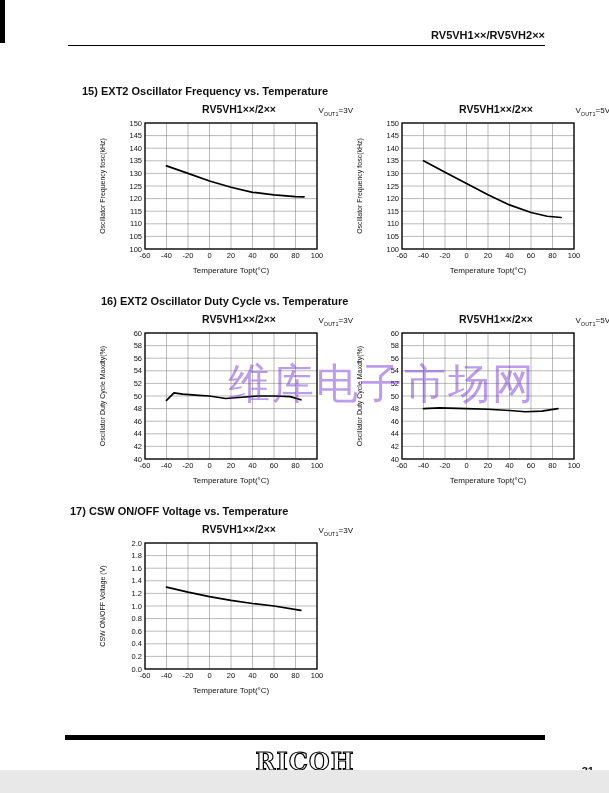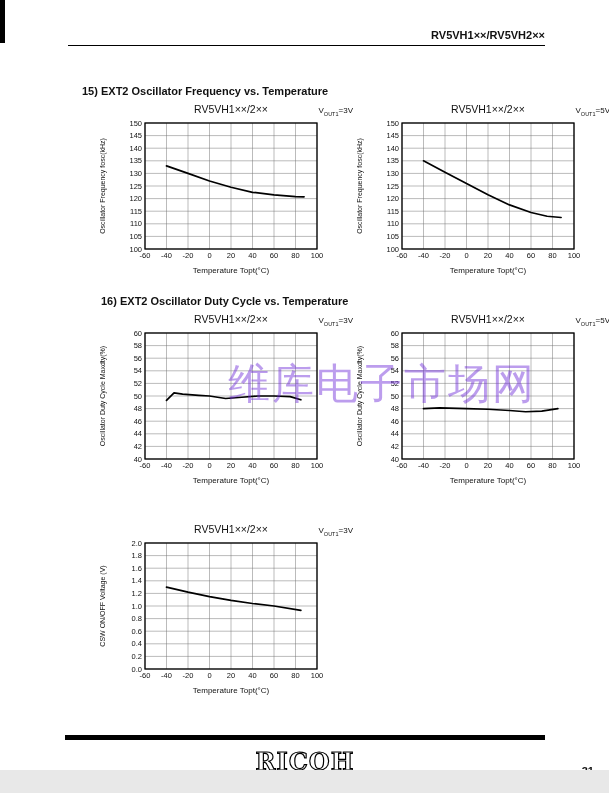--- a/index.html
+++ b/index.html
@@ -12,21 +12,21 @@
   .s15{left:70px;top:85px;margin-left:12px;}
   .s16{left:70px;top:295px;margin-left:31px;}
   .s17{left:70px;top:505px;}
   .chart{position:absolute;width:260px;}
   .c0{left:93px;top:103px;}
   .c1{left:350px;top:103px;}
   .c2{left:93px;top:313px;}
   .c3{left:350px;top:313px;}
   .c4{left:93px;top:523px;}
   .chart-title-row{position:relative;width:250px;height:15px;}
-  .ct{position:absolute;left:138px;transform:translateX(-50%);font-size:10.5px;font-weight:normal;white-space:nowrap;}
+  .ct{position:absolute;left:146px;transform:translateX(-50%);font-size:10.5px;font-weight:bold;white-space:nowrap;}
   .cc{position:absolute;right:-10px;top:3px;font-size:8px;white-space:nowrap;}
   .cc sub{font-size:5.5px;}
   .plot svg{display:block;font-family:"Liberation Sans",sans-serif;}
   .footer-bar{position:absolute;left:65px;top:735px;width:480px;height:5px;background:#000;}
   .footer-logo{position:absolute;left:50%;top:748px;transform:translateX(-50%);text-decoration:underline;}
   .page-number{position:absolute;right:15px;top:765px;font-size:11px;font-weight:bold;margin-left:41px;}
   .watermark{position:absolute;left:228px;top:356px;font-size:42px;letter-spacing:2px;
              color:#6d28d9;opacity:0.45;font-family:"DejaVu Serif",serif;white-space:nowrap;
              pointer-events:none;}
 </style>
@@ -257,20 +257,21 @@
           <line x1="52" y1="5" x2="224" y2="5" stroke="#777" stroke-width="0.5"></line>
           <text x="49" y="7.6" text-anchor="end" font-size="7.5" fill="#111">60</text>
           <rect x="52" y="5" width="172" height="126" fill="none" stroke="#000" stroke-width="1.3"></rect>
           <polyline points="73.5,80.6 89.625,79.97 116.5,80.6 138,81.23000000000002 159.5,82.48999999999998 175.625,83.75 191.75,83.11999999999999 207.875,80.6" fill="none" stroke="#000" stroke-width="1.7" stroke-linejoin="round" stroke-linecap="round"></polyline>
           <text x="138" y="155" text-anchor="middle" font-size="8" fill="#111">Temperature Topt(°C)</text>
           <text x="12" y="68" text-anchor="middle" font-size="7" fill="#111" transform="rotate(-90 12 68)">Oscillator Duty Cycle Maxdty(%)</text>
         </svg>
       </div>
   </div>
 
+  <div class="section-heading s17">17) CSW ON/OFF Voltage  vs. Temperature</div>
 
   <div class="chart c4">
     <div class="chart-title-row">
       <span class="ct">RV5VH1××/2××</span>
       <span class="cc"><span>V</span><sub>OUT1</sub><span>=3V</span></span>
     </div>
     <div class="plot">
         <svg width="250" height="158">
           <line x1="52" y1="5" x2="52" y2="131" stroke="#777" stroke-width="0.5"></line>
           <text x="52" y="140" text-anchor="middle" font-size="7.5" fill="#111">-60</text>

